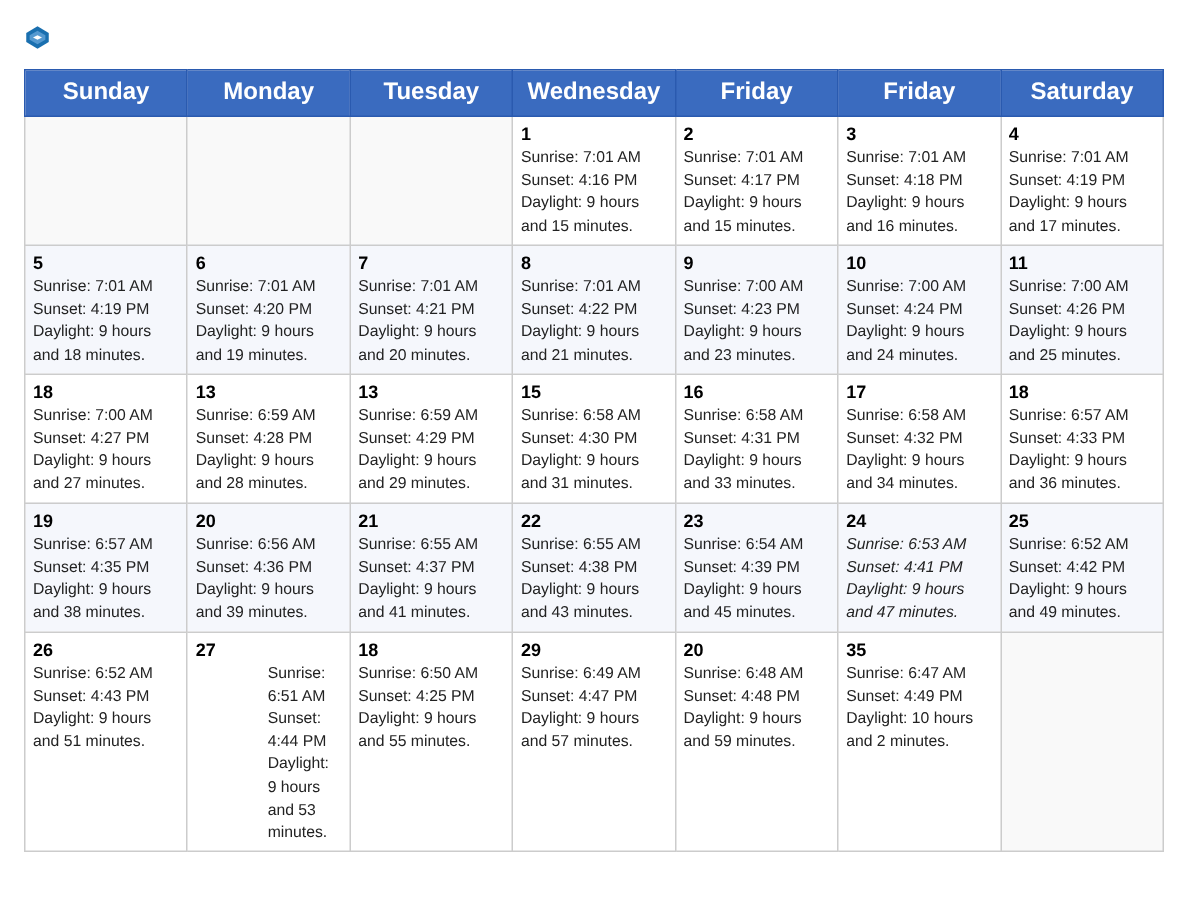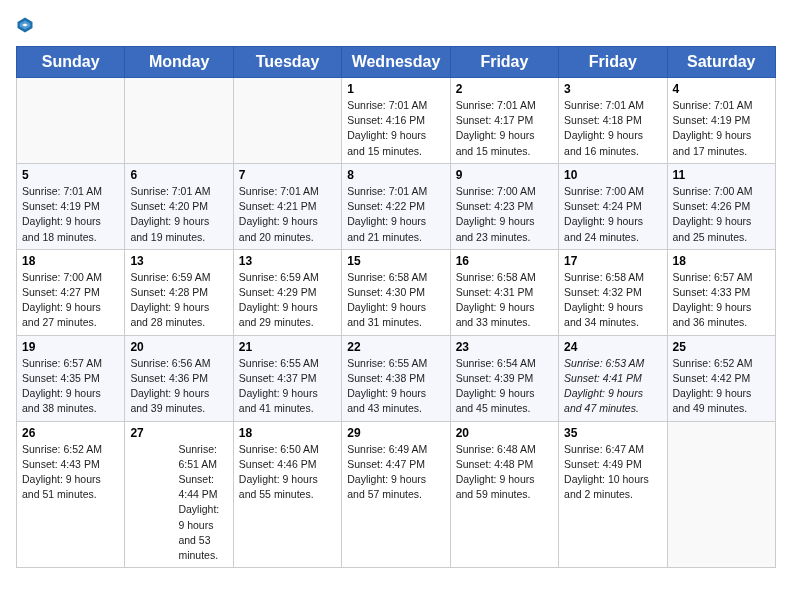--- a/index.html
+++ b/index.html
@@ -290,21 +290,21 @@
         </td>
         <td>
           <span class="day-num">27</span>
           <div class="day-detail" style="white-space: pre-line; margin-left: 48px;">Sunrise: 6:51 AM
 Sunset: 4:44 PM
 Daylight: 9 hours and 53 minutes.</div>
         </td>
         <td>
           <span class="day-num">18</span>
           <div class="day-detail" style="white-space: pre-line;">Sunrise: 6:50 AM
-Sunset: 4:46 PM
+Sunset: 4:25 PM
 Daylight: 9 hours and 55 minutes.</div>
         </td>
         <td>
           <span class="day-num">29</span>
           <div class="day-detail" style="white-space: pre-line;">Sunrise: 6:49 AM
 Sunset: 4:47 PM
 Daylight: 9 hours and 57 minutes.</div>
         </td>
         <td>
           <span class="day-num">20</span>

